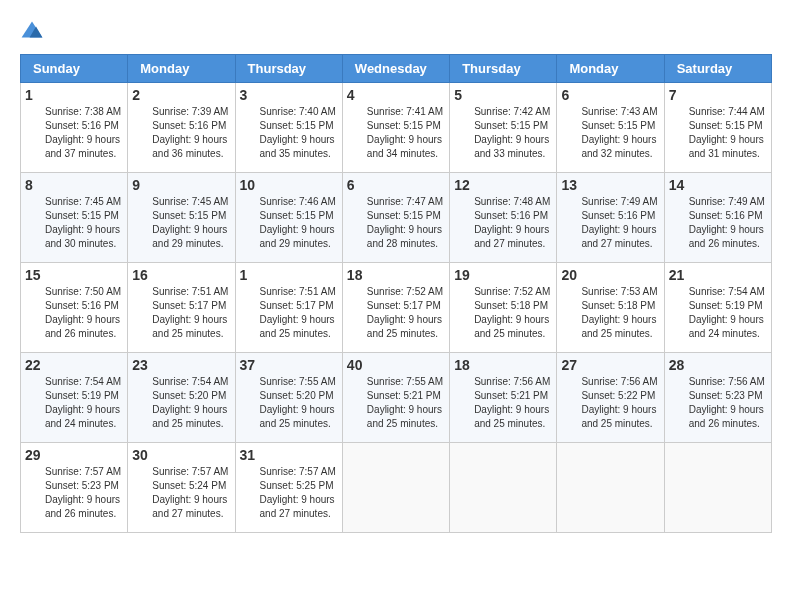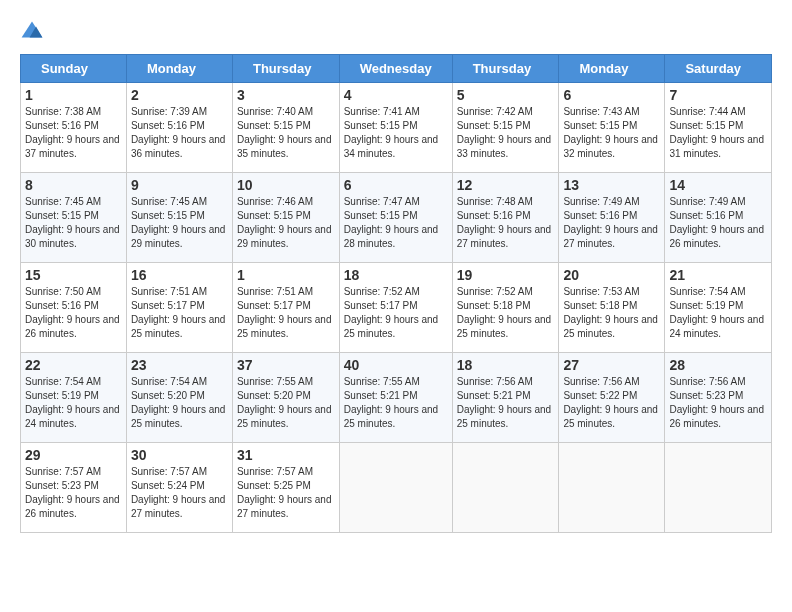--- a/index.html
+++ b/index.html
@@ -48,21 +48,21 @@
       color: #555;
     }
     .calendar {
       width: 100%;
       border-collapse: collapse;
       font-size: 11px;
     }
     .calendar th {
       background: #4a90d9;
       color: #fff;
-      padding: 6px 20px;
+      padding: 6px 12px;
       text-align: left;
       font-size: 13px;
       font-weight: bold;
       border: 1px solid #3a7abf;
     }
     .calendar td {
       border: 1px solid #ccc;
       vertical-align: top;
       padding: 4px;
       width: calc(100% / 7);
@@ -76,20 +76,21 @@
       font-size: 14px;
       font-weight: bold;
       color: #333;
       display: block;
       margin-bottom: 2px;
     }
     .day-info {
       font-size: 10px;
       color: #333;
       line-height: 1.4;
+      margin-left: 20px;
     }
     .empty-cell {
       background: #f9f9f9 !important;
     }
   </style>
 </head>
 <body>
 
 <div class="header-area">
   <div class="logo">

